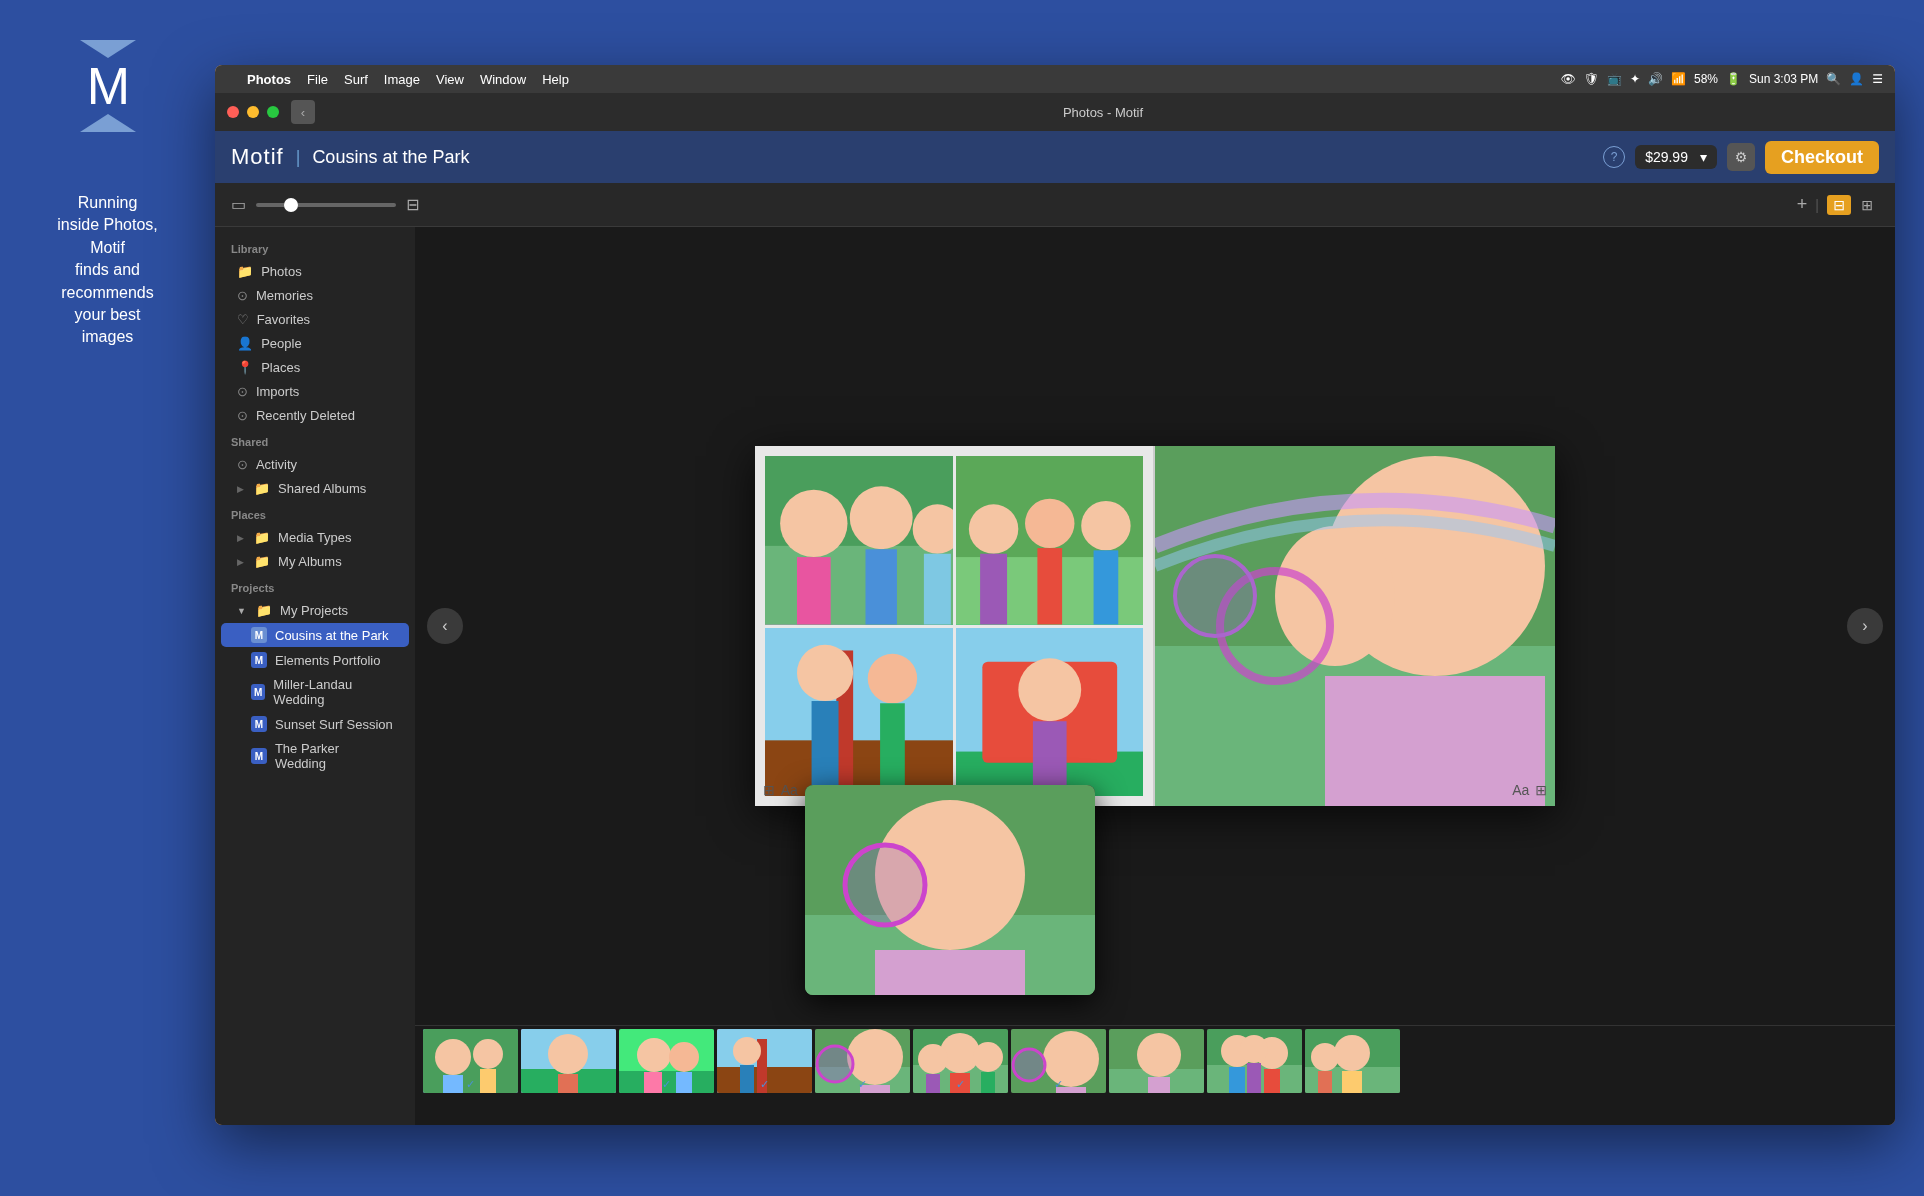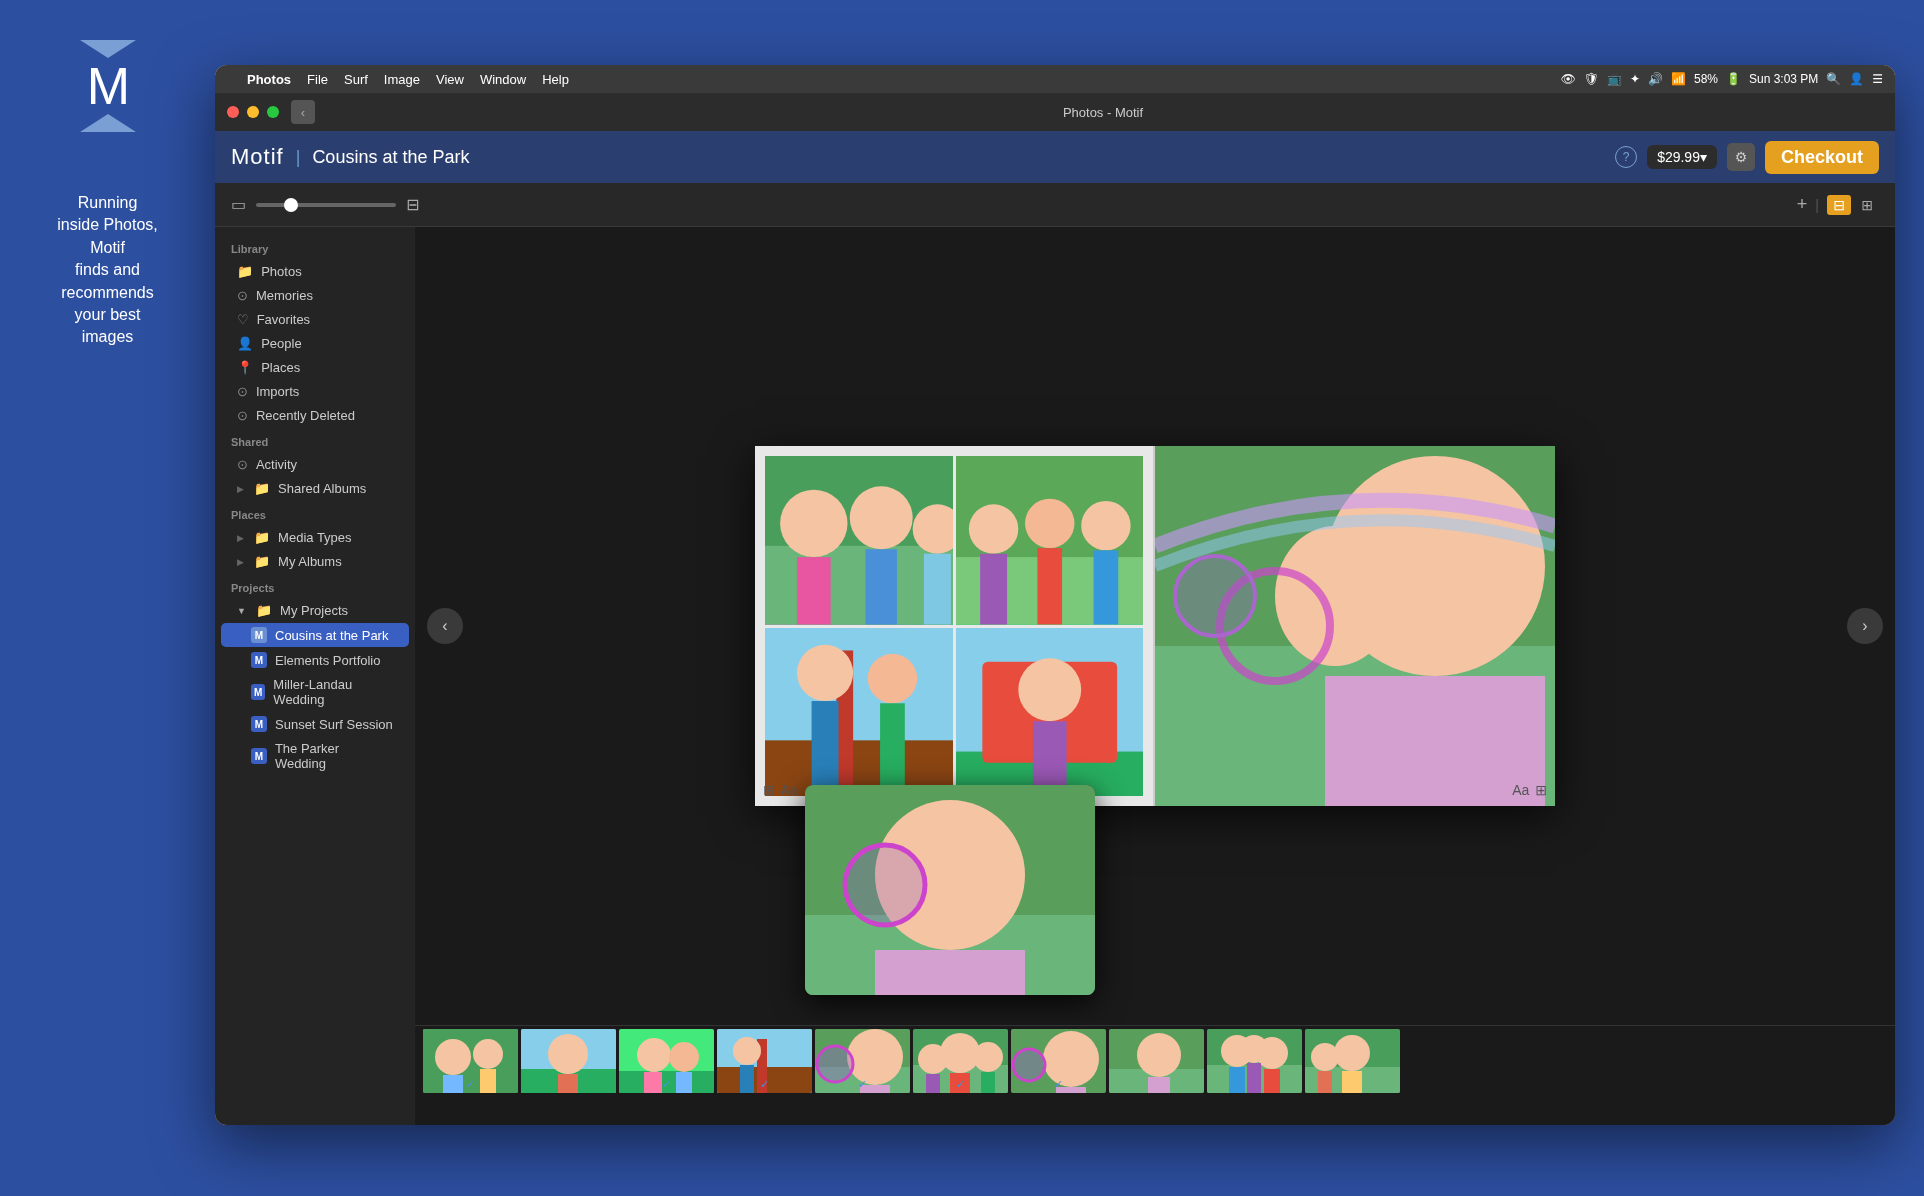--- a/index.html
+++ b/index.html
@@ -65,21 +65,21 @@
     }
 
     
     .main-window {
       position: absolute;
       left: 215px;
       top: 65px;
       width: 1680px;
       height: 1060px;
       background: #fdba74;
-      border-radius: 12px;
+      border-radius: 7px;
       overflow: hidden;
       box-shadow: 0 20px 60px rgba(0,0,0,0.5);
     }
 
     
     .menu-bar {
       height: 28px;
       background: #3a3a3a;
       display: flex;
       align-items: center;
@@ -190,21 +190,21 @@
     .price-btn {
       background: #2c2c2c;
       color: #ffffff;
       border: none;
       border-radius: 6px;
       padding: 4px 10px;
       font-size: 14px;
       cursor: pointer;
       display: flex;
       align-items: center;
-      gap: 0;
+      gap: 12px;
     }
     .gear-btn {
       width: 28px;
       height: 28px;
       background: #555;
       border-radius: 5px;
       display: flex;
       align-items: center;
       justify-content: center;
       color: #ccc;

